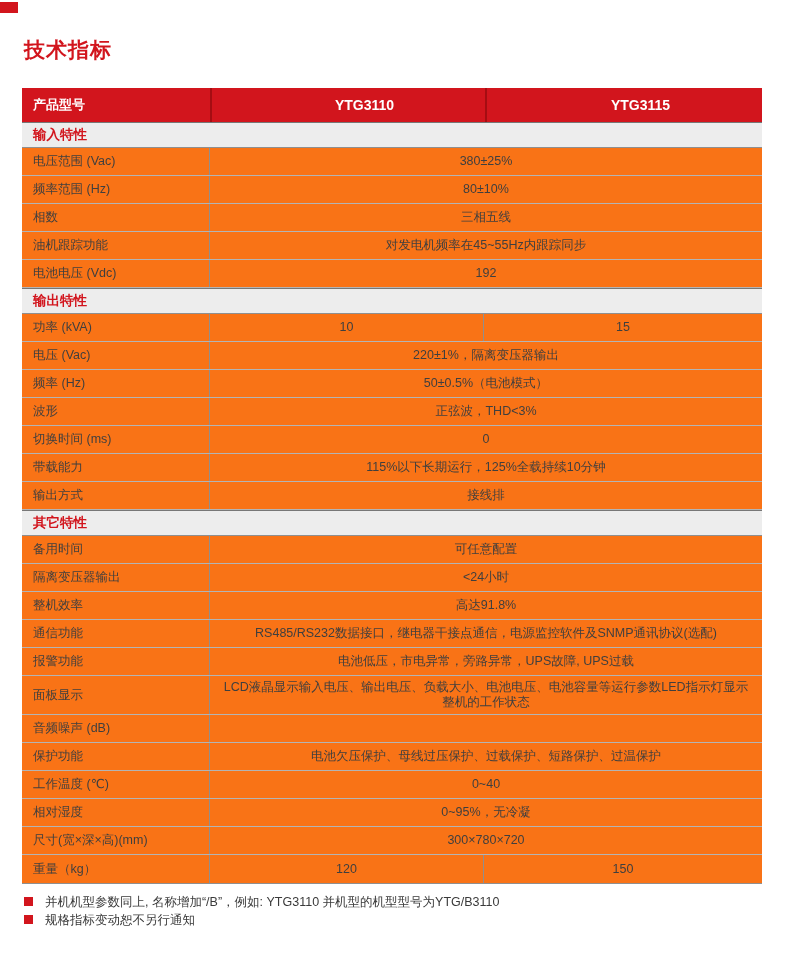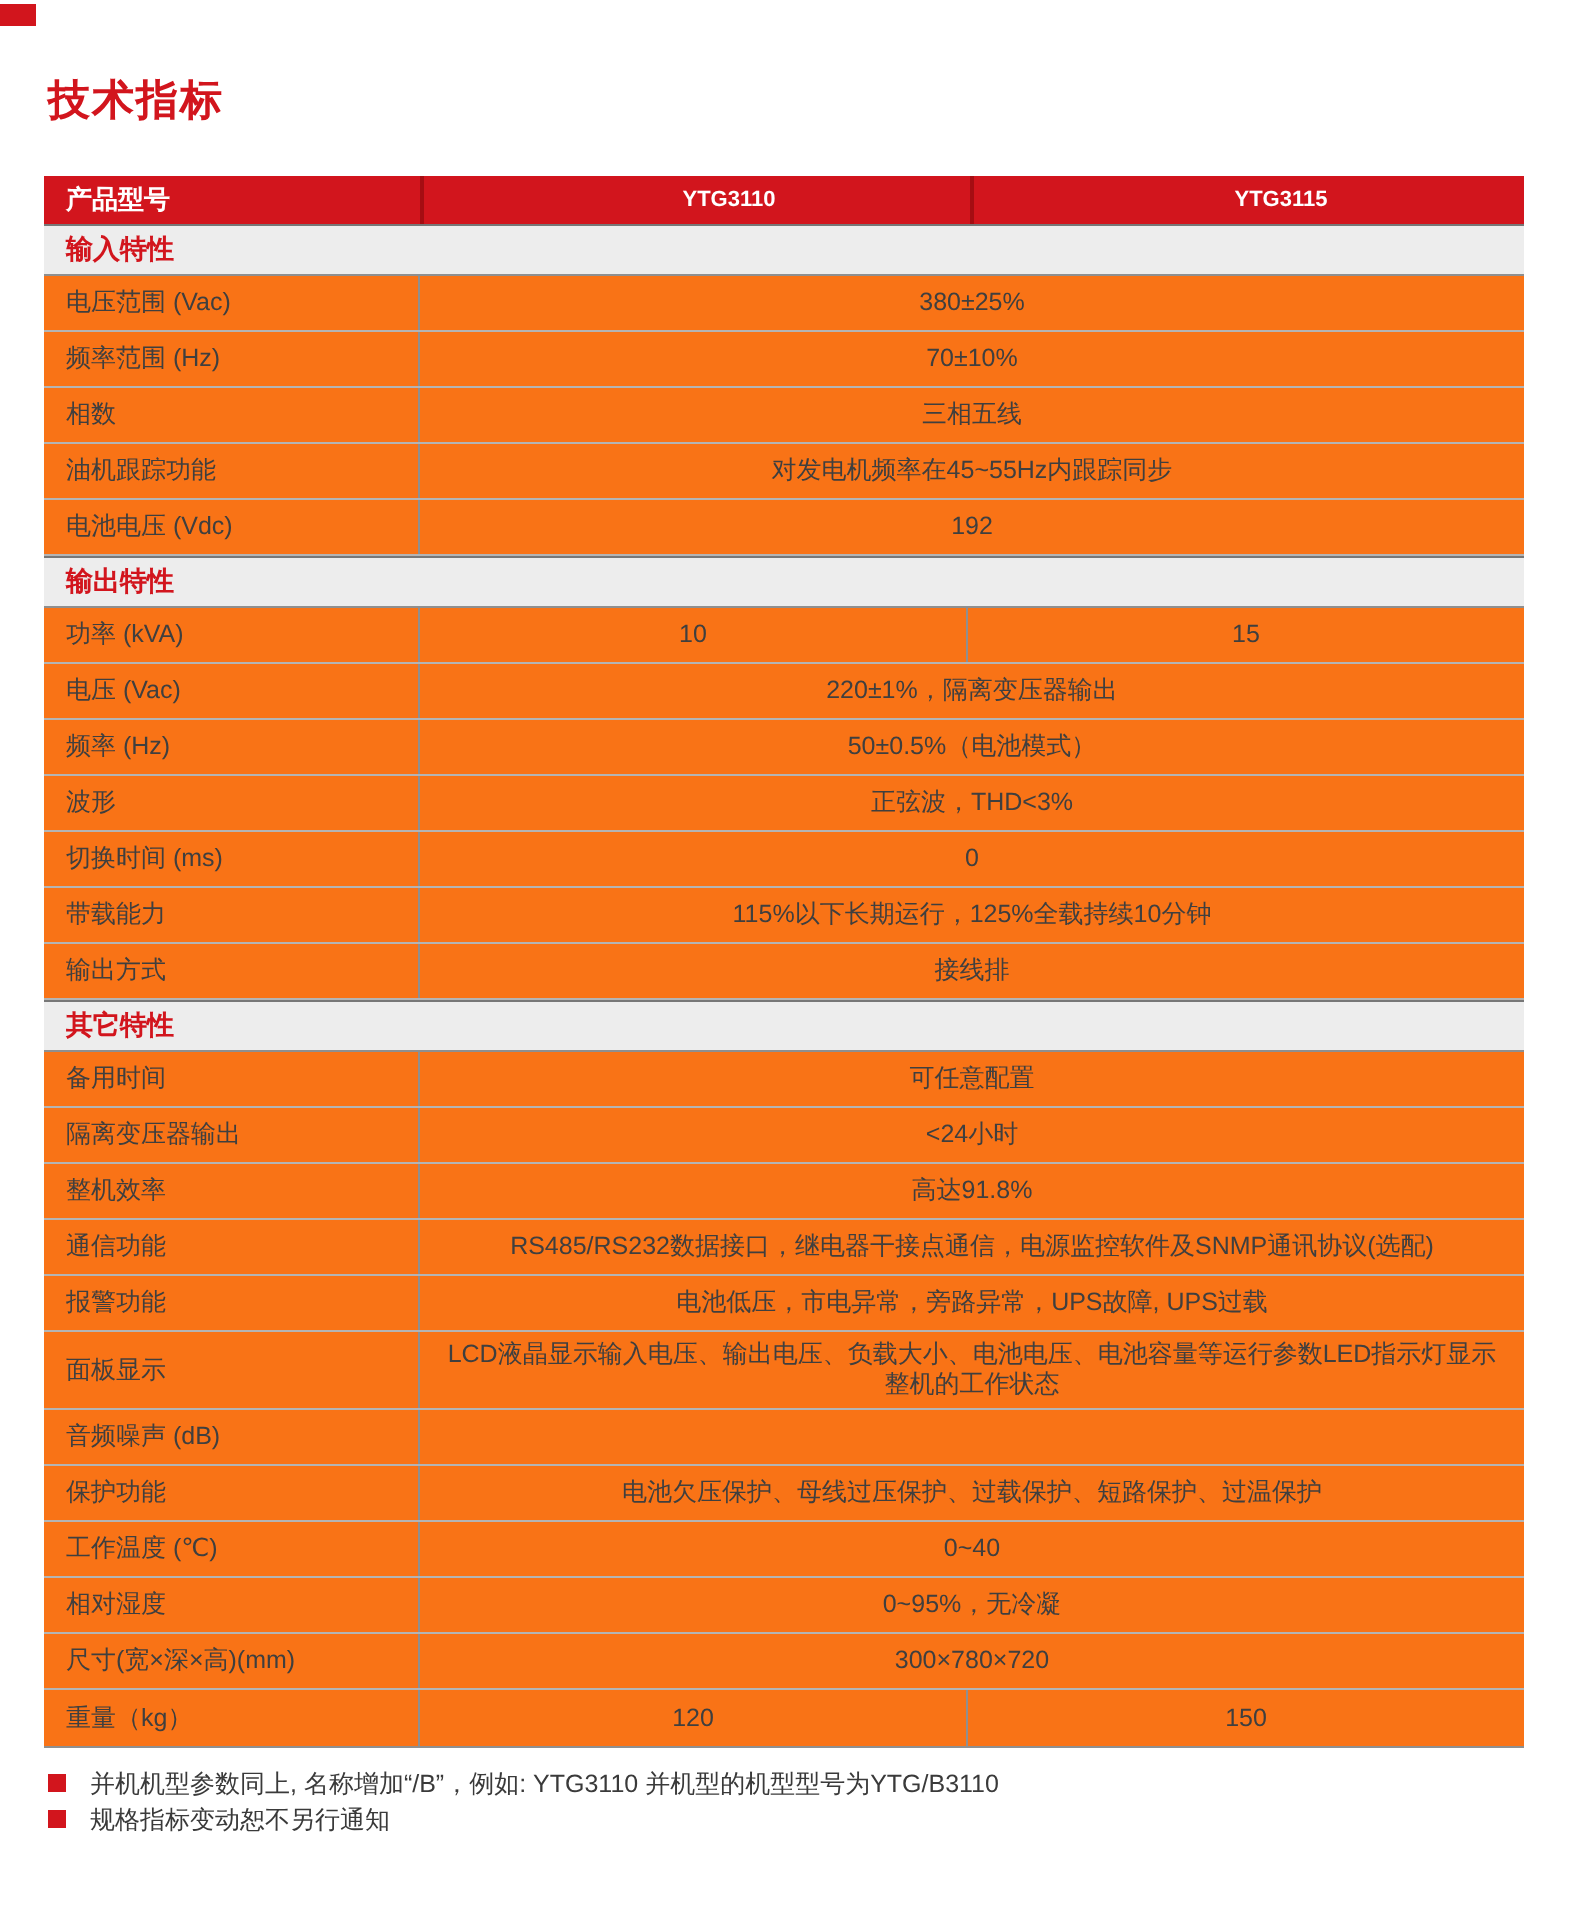--- a/index.html
+++ b/index.html
@@ -34,26 +34,26 @@
   .spec-table{
     margin:24px 0 0 22px;
     width:740px;
     border-bottom:1px solid var(--line-mid);
   }
   .head-row{
     display:flex;
     background:var(--red);
     color:#ffffff;
     font-weight:bold;
-    height:24px;
+    height:34px;
     align-items:stretch;
   }
   .head-cell{
     display:flex;align-items:center;justify-content:center;
-    font-size:11px;
+    font-size:14px;
     padding-left:32px;
   }
   .head-cell.c1{width:188px;justify-content:flex-start;padding-left:11px;font-size:13px;}
   .head-cell.c2{width:275px;border-left:2px solid var(--red-dark);}
   .head-cell.c3{flex:1;border-left:2px solid var(--red-dark);}
   .section-header{
     background:var(--section-bg);
     border-top:1px solid var(--line-dark);
     border-bottom:1px solid var(--line-mid);
     color:var(--red);
@@ -119,21 +119,21 @@
     <div class="head-cell c3">YTG3115</div>
   </div>
   <div id="table-body">
       <div class="section-header">输入特性</div>
       <div class="spec-row">
         <div class="row-label">电压范围 (Vac)</div>
         <div class="row-value">380±25%</div>
       </div>
       <div class="spec-row">
         <div class="row-label">频率范围 (Hz)</div>
-        <div class="row-value">70±10%</div>
+        <div class="row-value">80±10%</div>
       </div>
       <div class="spec-row">
         <div class="row-label">相数</div>
         <div class="row-value">三相五线</div>
       </div>
       <div class="spec-row">
         <div class="row-label">油机跟踪功能</div>
         <div class="row-value">对发电机频率在45~55Hz内跟踪同步</div>
       </div>
       <div class="spec-row">

